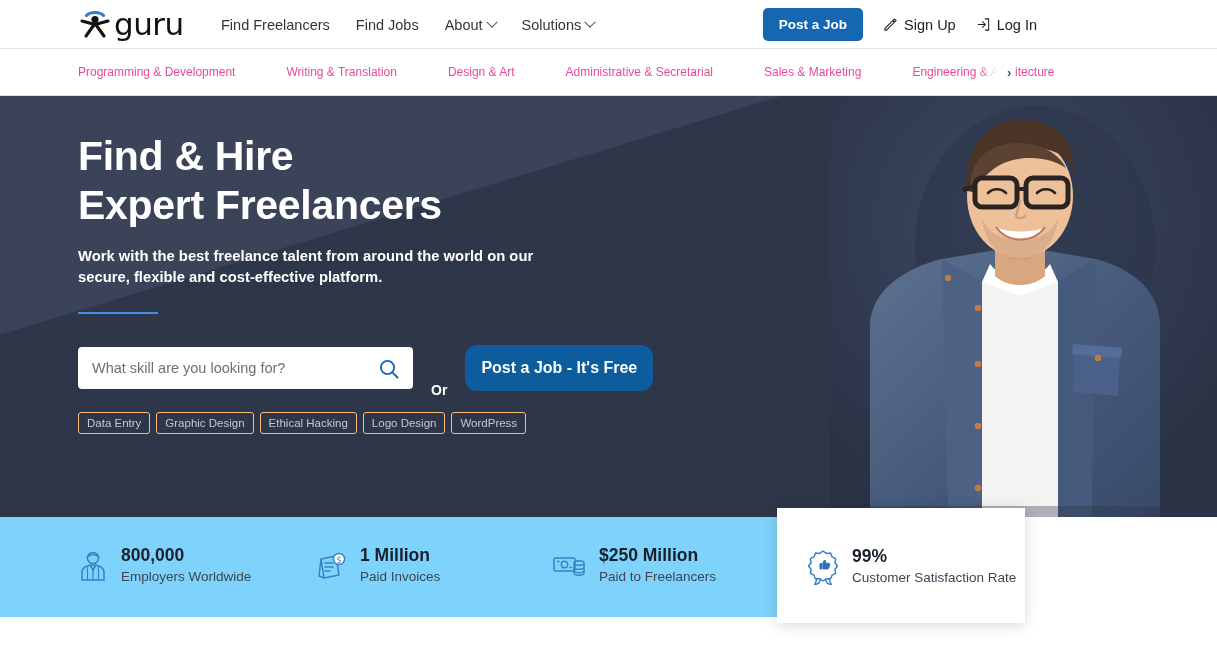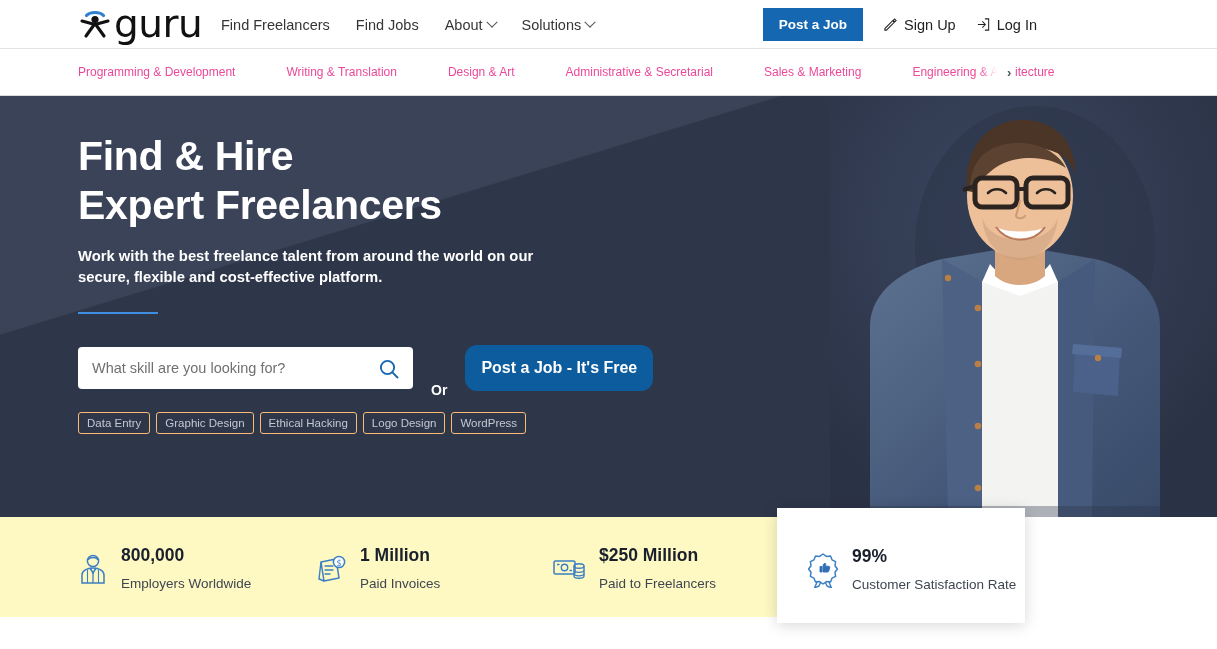--- a/index.html
+++ b/index.html
@@ -17,21 +17,21 @@
     background: #ffffff; border-bottom: 1px solid #e3e3e3;
     display: flex; align-items: center;
   }
   .logo {
     position: absolute; left: 78px; top: 8px;
     display: flex; align-items: center; gap: 2px;
     height: 32px; cursor: pointer;
   }
   .logo-mark { width: 34px; height: 30px; display: block; }
   .logo-word {
-    font-size: 39px; line-height: 30px; color: #111111;
+    font-size: 31px; line-height: 30px; color: #111111;
     letter-spacing: -0.5px; font-weight: 400;
     font-family: "DejaVu Sans", sans-serif;
   }
   .mainnav {
     position: absolute; left: 221px; top: 0; height: 49px;
     display: flex; align-items: center; gap: 26px;
   }
   .mainnav a {
     font-size: 14.5px; color: #353535; text-decoration: none;
     display: inline-flex; align-items: center; gap: 5px; cursor: pointer;
@@ -40,21 +40,21 @@
     display: inline-block; width: 8px; height: 8px;
     border-right: 1.4px solid #555; border-bottom: 1.4px solid #555;
     transform: rotate(45deg) translate(-2px,-2px);
   }
   .header-right {
     position: absolute; right: 0; top: 0; height: 49px;
     display: flex; align-items: center; gap: 20px; padding-right: 180px;
   }
   .btn-post-job {
     background: #1567b1; color: #fff; font-size: 13.5px; font-weight: bold;
-    border: none; border-radius: 0; padding: 9px 16px; cursor: pointer;
+    border: none; border-radius: 5px; padding: 9px 16px; cursor: pointer;
     font-family: "Liberation Sans", sans-serif;
   }
   .auth-link {
     font-size: 14.5px; color: #222; text-decoration: none;
     display: inline-flex; align-items: center; gap: 6px; cursor: pointer;
   }
   .auth-link svg { display: block; }
 
   
   .catbar {
@@ -136,27 +136,27 @@
   .chips { display: flex; gap: 6px; margin-top: 14px; }
   .chip {
     border: 1px solid #fdba74; color: #c3c8d2; font-size: 11.5px;
     border-radius: 3px; padding: 4px 8px; background: transparent;
     cursor: pointer; font-family: "Liberation Sans", sans-serif;
   }
 
   
   .stats {
     position: absolute; left: 0; top: 517px; width: 1018px; height: 100px;
-    background: #fef9c3;
+    background: #7dd3fc;
   }
   .stat {
     position: absolute; top: 27px; display: flex; align-items: center; gap: 13px;
   }
   .stat .num { font-size: 17.5px; color: #19202c; font-weight: bold; line-height: 22px; }
-  .stat .lbl { font-size: 13.5px; color: #3f4651; line-height: 20px; margin-top: 8px; }
+  .stat .lbl { font-size: 13.5px; color: #3f4651; line-height: 20px; margin-top: 1px; }
   .stat svg { display: block; }
   .stat-card {
     position: absolute; left: 777px; top: 508px; width: 248px; height: 115px;
     background: #ffffff; box-shadow: 0 2px 14px rgba(0,0,0,0.16);
     z-index: 5;
   }
   .stat-card .stat { top: 37px; left: 30px; }
 </style>
 </head>
 <body>

